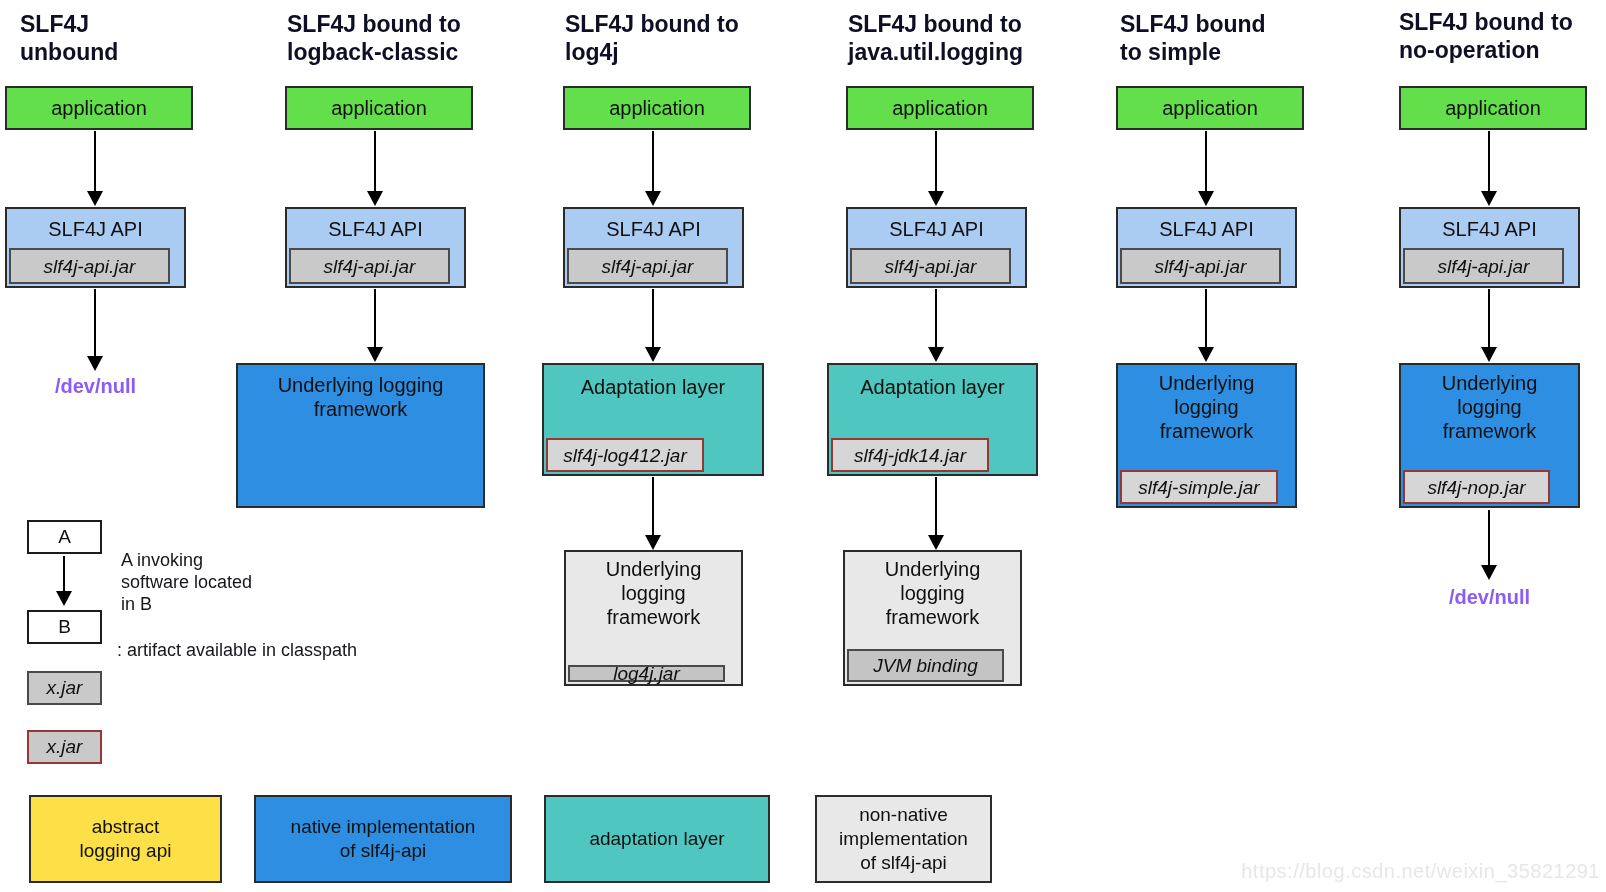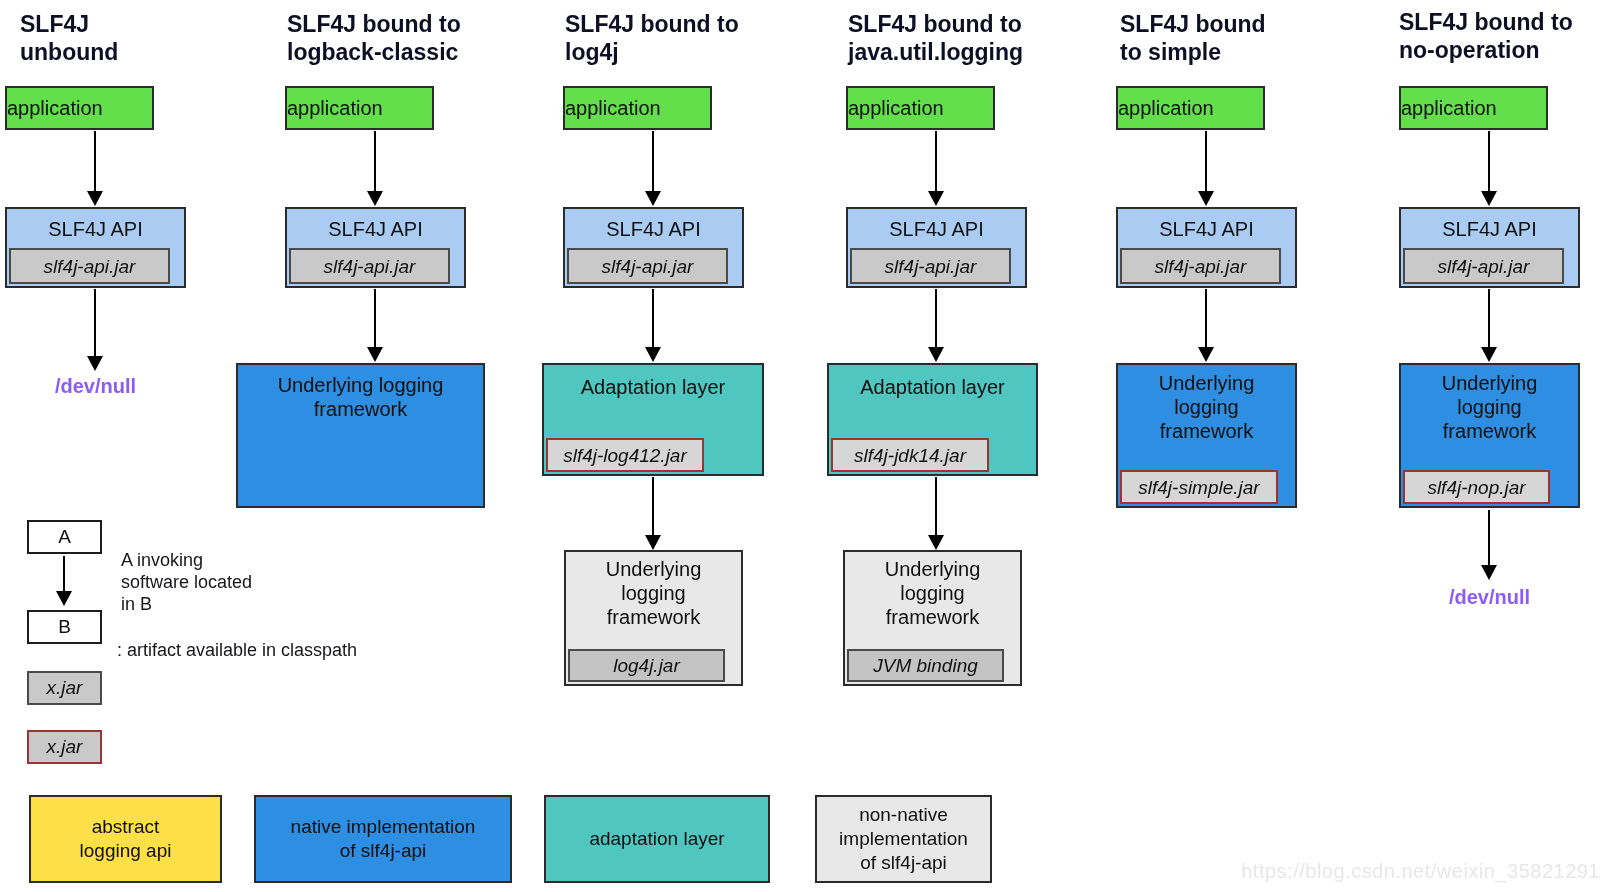--- a/index.html
+++ b/index.html
@@ -5,22 +5,22 @@
   html,body{margin:0;padding:0;background:#ffffff;}
   body{font-family:"Liberation Sans","DejaVu Sans",sans-serif;color:#111;}
   #canvas{position:relative;width:1606px;height:892px;background:#ffffff;overflow:hidden;}
 
   .col-title{position:absolute;top:10px;font-weight:bold;font-size:23px;line-height:28px;
              color:#0e0e24;white-space:pre-line;}
 
   .box{position:absolute;box-sizing:border-box;border:2px solid #2b2b2b;}
   .box .lbl{white-space:pre-line;text-align:center;font-size:20px;line-height:24px;color:#101010;}
 
-  .app{background:#62DF4A;display:flex;align-items:center;
-       width:149px;height:44px;}
+  .app{background:#62DF4A;display:flex;align-items:center;justify-content:center;
+       width:188px;height:44px;}
   .api{background:#AACCF2;width:181px;height:81px;}
   .api .lbl{padding-top:8px;}
   .blue{background:#2E8FE2;}
   .teal{background:#4FC7C0;}
   .graybox{background:#E8E8E8;}
 
   .jar-tab{position:absolute;left:2px;bottom:2px;box-sizing:border-box;
            background:#C9C9C9;border:2px solid #4a4a4a;font-style:italic;font-size:19px;
            display:flex;align-items:center;justify-content:center;color:#111;
            white-space:pre-line;line-height:23px;}
@@ -116,21 +116,21 @@
     <div class="jar-tab binding" style="width:158px;height:34px;">slf4j-log412.jar</div>
   </div>
   <div class="varrow" style="left:645px;top:477px;height:73px;">
       <div class="shaft"></div>
       <div class="ahead"></div>
     </div>
   <div class="box graybox" style="left:564px;top:550px;width:179px;height:136px;">
     <div class="lbl" style="padding-top:5px;">Underlying
 logging
 framework</div>
-    <div class="jar-tab dark-tab" style="width:157px;height:33px;">log4j.jar</div>
+    <div class="jar-tab dark-tab" style="width:157px;height:17px;">log4j.jar</div>
   </div>
 
   <div class="col-title" style="left:848px;">SLF4J bound to
 java.util.logging</div>
   <div class="box app" style="left:846px;top:86px;">
     <div class="lbl">application</div>
   </div>
   <div class="varrow" style="left:928px;top:131px;height:75px;">
       <div class="shaft"></div>
       <div class="ahead"></div>

